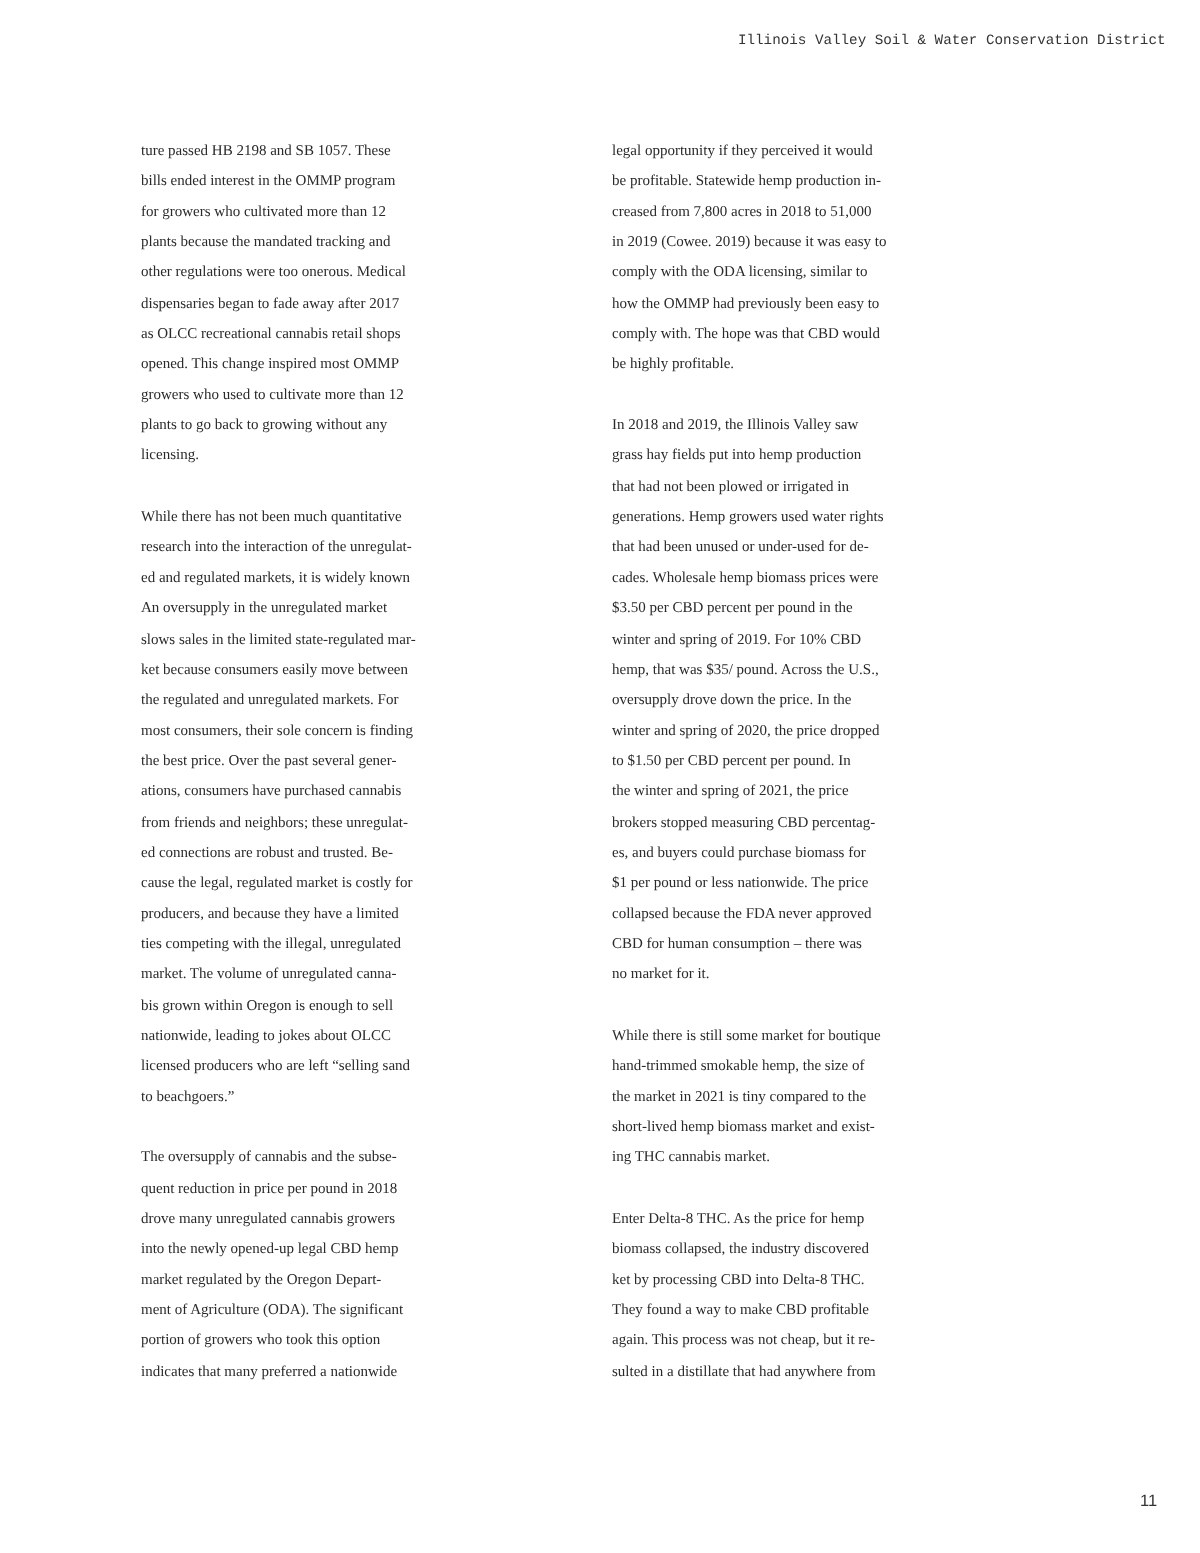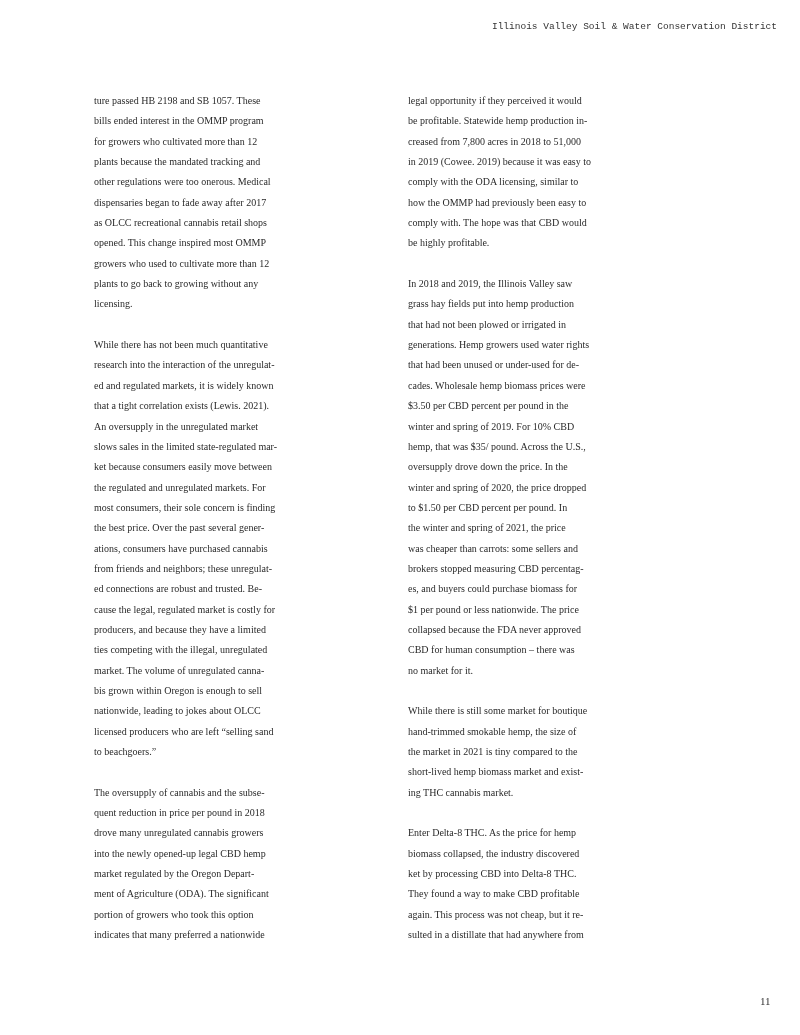--- a/index.html
+++ b/index.html
@@ -13,21 +13,21 @@
     font-family: "Liberation Serif", serif; font-size: 10px; line-height: 20.35px;
     color: #2a2a2a;
   }
   .col.left { left: 94px; }
   .col.right { left: 408px; width: 312px; }
   .col p { margin: 0 0 20.35px 0; }
   .col p:last-child { margin-bottom: 0; }
   .col .line { display: block; white-space: nowrap; }
   .page-num {
     position: absolute; top: 995px; left: 760px;
-    font-family: Liberation Serif, serif; font-size: 11px; color: #333;
+    font-family: Liberation Sans, sans-serif; font-size: 11px; color: #333;
   }
 </style>
 </head>
 <body>
 
 <div class="header">Illinois Valley Soil &amp; Water Conservation District</div>
 
 <div class="col left">
   <p>
     <span class="line">ture passed HB 2198 and SB 1057. These</span>
@@ -39,21 +39,20 @@
     <span class="line">as OLCC recreational cannabis retail shops</span>
     <span class="line">opened. This change inspired most OMMP</span>
     <span class="line">growers who used to cultivate more than 12</span>
     <span class="line">plants to go back to growing without any</span>
     <span class="line">licensing.</span>
   </p>
   <p>
     <span class="line">While there has not been much quantitative</span>
     <span class="line">research into the interaction of the unregulat-</span>
     <span class="line">ed and regulated markets, it is widely known</span>
-    <span class="line">that a tight correlation exists (Lewis. 2021).</span>
     <span class="line">An oversupply in the unregulated market</span>
     <span class="line">slows sales in the limited state-regulated mar-</span>
     <span class="line">ket because consumers easily move between</span>
     <span class="line">the regulated and unregulated markets. For</span>
     <span class="line">most consumers, their sole concern is finding</span>
     <span class="line">the best price. Over the past several gener-</span>
     <span class="line">ations, consumers have purchased cannabis</span>
     <span class="line">from friends and neighbors; these unregulat-</span>
     <span class="line">ed connections are robust and trusted. Be-</span>
     <span class="line">cause the legal, regulated market is costly for</span>
@@ -95,21 +94,20 @@
     <span class="line">generations. Hemp growers used water rights</span>
     <span class="line">that had been unused or under-used for de-</span>
     <span class="line">cades. Wholesale hemp biomass prices were</span>
     <span class="line">$3.50 per CBD percent per pound in the</span>
     <span class="line">winter and spring of 2019. For 10% CBD</span>
     <span class="line">hemp, that was $35/ pound. Across the U.S.,</span>
     <span class="line">oversupply drove down the price. In the</span>
     <span class="line">winter and spring of 2020, the price dropped</span>
     <span class="line">to $1.50 per CBD percent per pound. In</span>
     <span class="line">the winter and spring of 2021, the price</span>
-    <span class="line">was cheaper than carrots: some sellers and</span>
     <span class="line">brokers stopped measuring CBD percentag-</span>
     <span class="line">es, and buyers could purchase biomass for</span>
     <span class="line">$1 per pound or less nationwide. The price</span>
     <span class="line">collapsed because the FDA never approved</span>
     <span class="line">CBD for human consumption – there was</span>
     <span class="line">no market for it.</span>
   </p>
   <p>
     <span class="line">While there is still some market for boutique</span>
     <span class="line">hand-trimmed smokable hemp, the size of</span>

